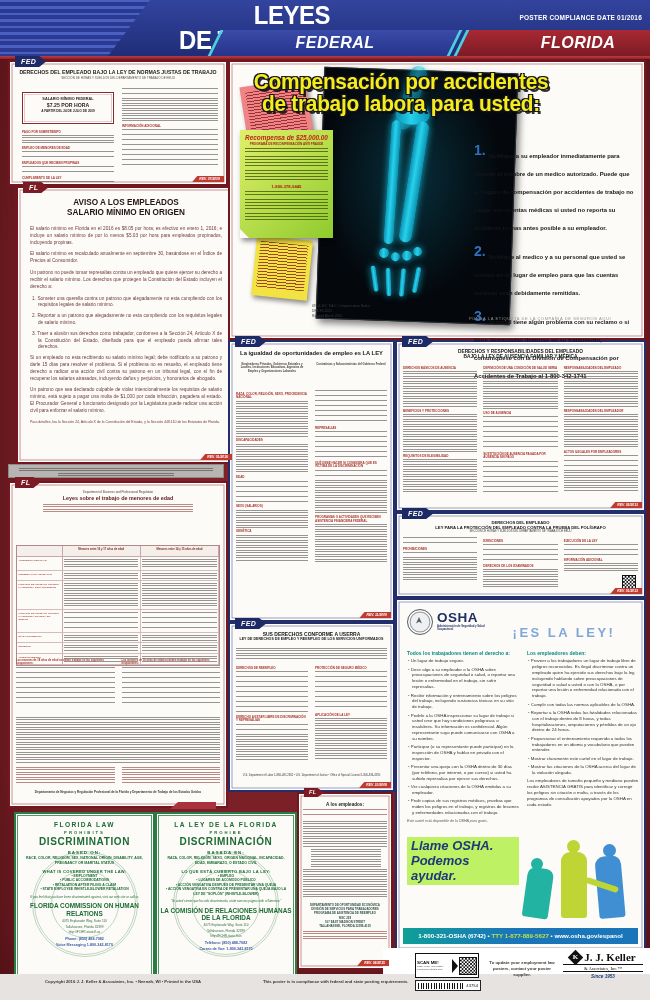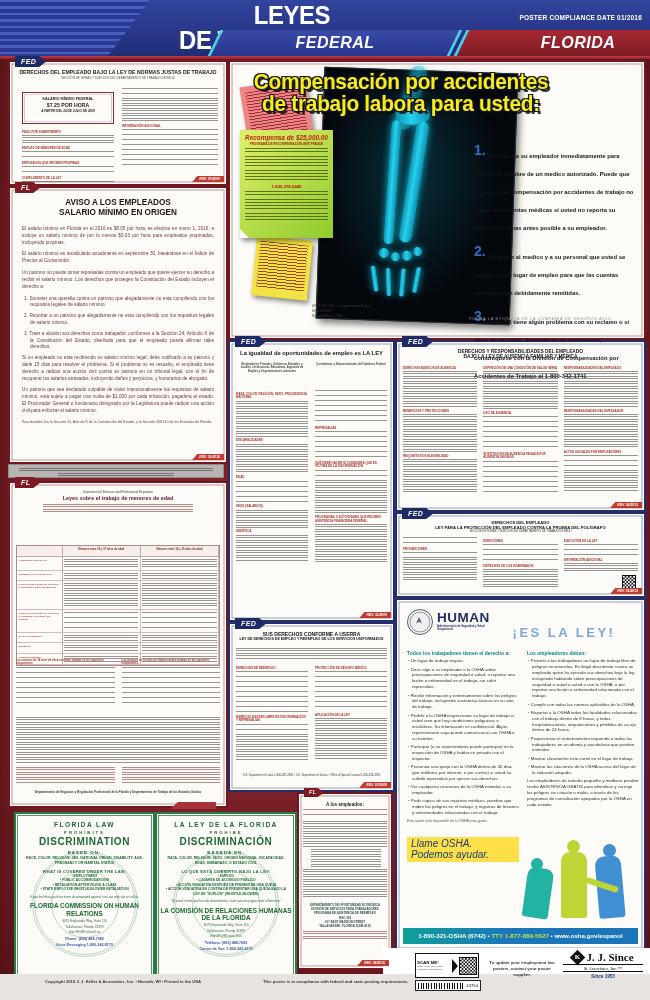--- a/index.html
+++ b/index.html
@@ -118,22 +118,22 @@
   .osha-logo-t{font-size:13.5px;font-weight:bold;color:#1e2f63;letter-spacing:.5px;line-height:13px;}
   .osha-logo-s{font-size:2.7px;font-weight:bold;color:#1e2f63;line-height:1.2;margin-top:1px;}
   .osha-title{position:absolute;left:88px;top:7px;width:150px;text-align:center;font-size:10.2px;font-weight:bold;color:#17356f;}
   .osha-sub{position:absolute;left:88px;top:21px;width:150px;text-align:center;font-size:13px;font-weight:bold;
     color:#7fa8d9;letter-spacing:2.5px;}
   .osha-h{color:#0d8a80;font-weight:bold;font-size:5px;line-height:1.25;margin-bottom:2px;}
   .osha-li{font-size:4.4px;color:#33312f;line-height:1.32;margin:0 0 2.6px 5px;text-indent:-4px;}
   .osha-li:before{content:"•  ";color:#0d8a80;}
   .osha-note{font-size:3.6px;font-style:italic;color:#555;margin-top:2px;}
   .osha-assist{font-size:4.4px;color:#33312f;line-height:1.32;margin-top:2px;}
-  .osha-call{display:inline-block;background:#fde047;color:#1d3a7a;font-weight:normal;font-style:italic;
-    font-size:10px;padding:1.5px 4px;}
+  .osha-call{display:inline-block;background:#bef264;color:#1d3a7a;font-weight:bold;font-style:italic;
+    font-size:13px;padding:1.5px 4px;}
   .osha-bar{position:absolute;left:2px;right:2px;bottom:2px;height:16px;
     background:linear-gradient(90deg,#0f9f98,#1b76b9 45%);color:#fff;font-weight:bold;font-size:6.2px;
     line-height:16px;text-align:center;}
   .osha-bar .tty{color:#bbe04b;}
   .worker{position:absolute;border-radius:3px;}
   
   .disc{text-align:center;color:#1d6b35;}
   .disc .seal{position:absolute;left:50%;top:55%;width:100px;height:100px;transform:translate(-50%,-50%);
     border:3px double rgba(46,125,70,.3);border-radius:50%;}
   .disc .seal:after{content:"";position:absolute;inset:16px;border:1px solid rgba(46,125,70,.3);border-radius:50%;}
@@ -222,21 +222,21 @@
         <div class="fill" style="height:34px;"></div>
         <div>
             <div class="sec-h">INFORMACIÓN ADICIONAL</div>
             <div class="fill" style="height: 38px;"></div>
           </div>
       </div>
     </div>
     <span class="rev">REV. 07/2009</span>
   </div>
 
-  <div class="p bred" style="left:8px;top:186px;width:216px;height:274px;">
+  <div class="p bred" style="left:16px;top:186px;width:216px;height:274px;">
     <span class="tag fl">FL</span>
     <div class="in">
       <div class="mw-title">
         <div>AVISO A LOS EMPLEADOS</div>
         <div>SALARIO MÍNIMO EN ORIGEN</div>
       </div>
       <div class="mw-body">
         <p>El salario mínimo en Florida en el 2016 es $8.05 por hora; es efectivo en enero 1, 2016; e incluye un salario mínimo de por lo menos $5.03 por hora para empleados propinados, incluyendo propinas.</p>
         <p>El salario mínimo es recalculado anualmente en septiembre 30, basándose en el Índice de Precios al Consumidor.</p>
         <p>Un patrono no puede tomar represalias contra un empleado que quiere ejercer su derecho a recibir el salario mínimo. Los derechos que protegen la Constitución del Estado incluyen el derecho a:</p>
@@ -546,21 +546,21 @@
       </div>
       <div class="microline" style="position:absolute;left:0;right:0;top:146px;">U.S. Department of Labor 1-866-487-2365 • U.S. Department of Justice • Office of Special Counsel 1-800-336-4590</div>
     </div>
     <span class="rev">REV. 10/2008</span>
   </div>
 
   <div class="p bnavy" style="left:395px;top:598px;width:247px;height:350px;">
     <div class="in">
       <div class="osha-seal"></div>
       <div class="osha-logo">
-        <div class="osha-logo-t">HUMAN</div>
+        <div class="osha-logo-t">OSHA</div>
         <div class="osha-logo-s">Administración de Seguridad y Salud Ocupacional</div>
       </div>
       <div class="osha-sub">¡ES LA LEY!</div>
       <div style="position:absolute;left:6px;top:46px;width:112px;">
         <div class="osha-h">Todos los trabajadores tienen el derecho a:</div>
         <div>
             <div class="osha-li">Un lugar de trabajo seguro.</div>
             <div class="osha-li">Decir algo a su empleador o la OSHA sobre preocupaciones de seguridad o salud, o reportar una lesión o enfermedad en el trabajo, sin sufrir represalias.</div>
             <div class="osha-li">Recibir información y entrenamiento sobre los peligros del trabajo, incluyendo sustancias tóxicas en su sitio de trabajo.</div>
             <div class="osha-li">Pedirle a la OSHA inspeccionar su lugar de trabajo si usted cree que hay condiciones peligrosas o insalubres. Su información es confidencial. Algún representante suyo puede comunicarse con OSHA a su nombre.</div>
@@ -687,19 +687,19 @@
   <div class="barcode">
     <div class="bars"></div>
     <div class="bcode">43754</div>
   </div>
   <div class="updnote">To update your employment law posters, contact your poster supplier.</div>
   <div class="jjk">
     <div class="jjk-row">
       <div class="jjk-d">
           <span>K</span>
         </div>
-      <div class="jjk-name">J. J. Since</div>
+      <div class="jjk-name">J. J. Keller</div>
     </div>
     <div class="jjk-sub">&amp; Associates, Inc.™</div>
     <div class="jjk-since">Since 1953</div>
   </div>
 
 </div>
 
 </body></html>

